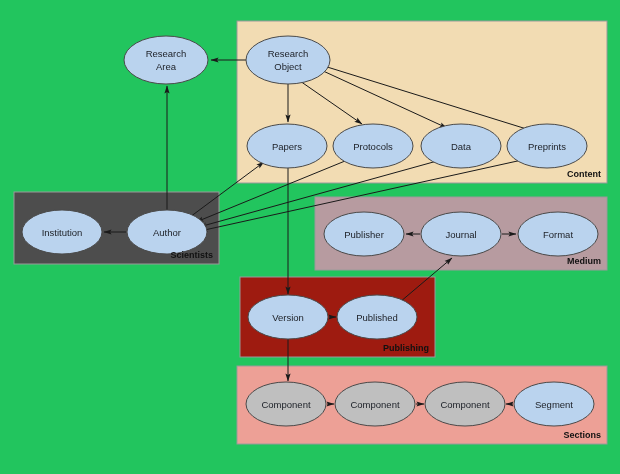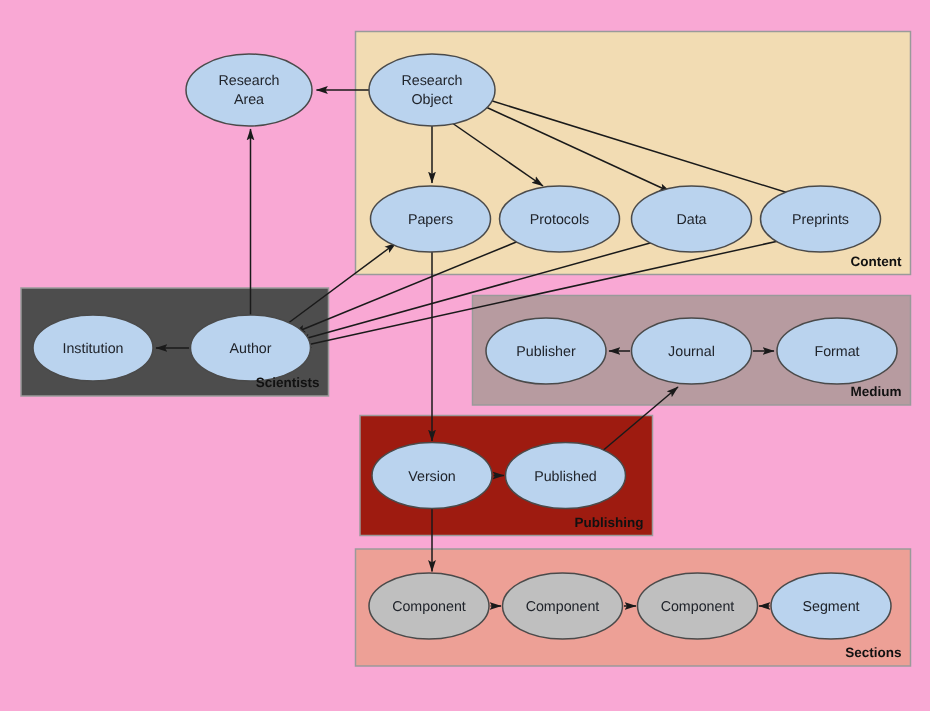--- a/index.html
+++ b/index.html
@@ -7,21 +7,21 @@
     padding: 0;
     background: #ffffff;
   }
   body {
     font-family: "Liberation Sans", sans-serif;
   }
   #diagram-root {
     position: relative;
     width: 620px;
     height: 474px;
-    background: #f9a8d4;
+    background: #22c55e;
     overflow: hidden;
   }
   svg#diagram {
     display: block;
     width: 620px;
     height: 474px;
   }
   .group-rect {
     stroke: #9a9a9a;
     stroke-width: 1;

